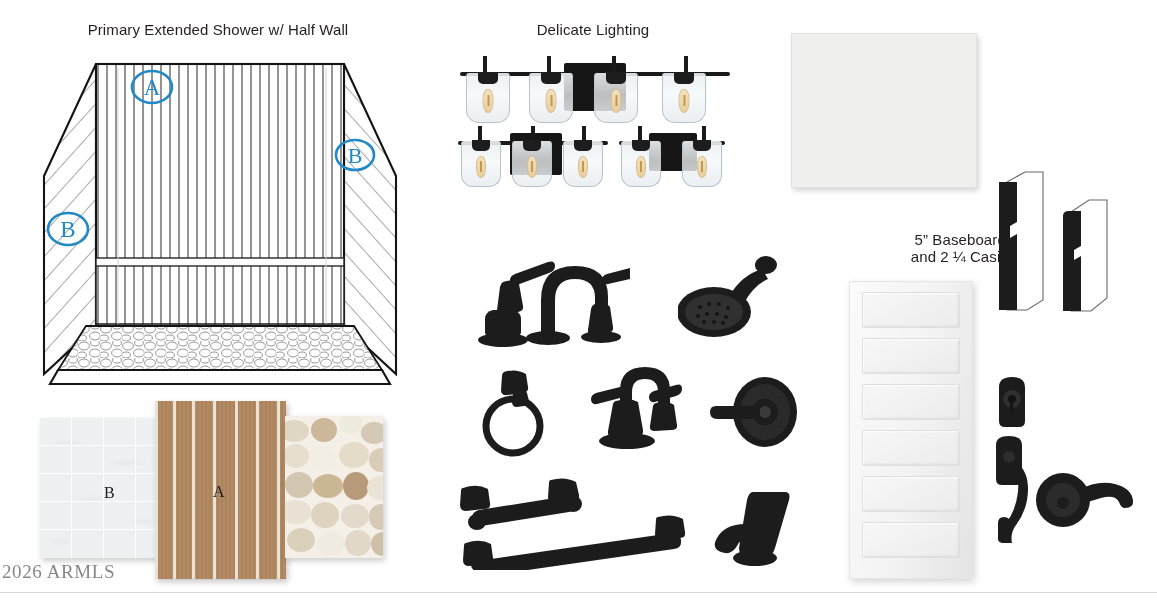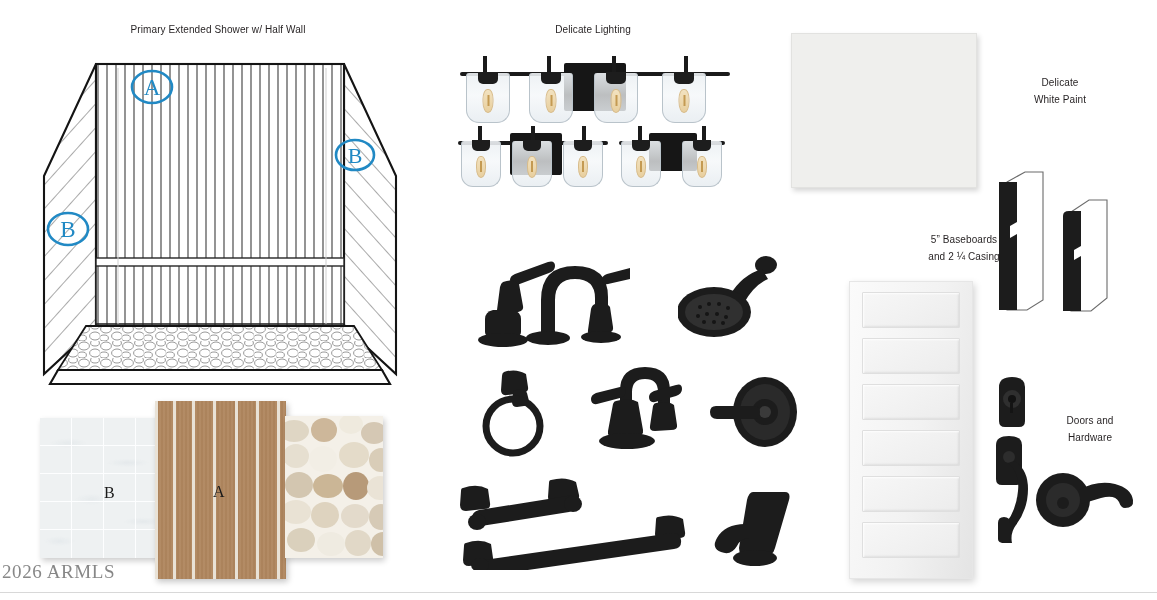--- a/index.html
+++ b/index.html
@@ -7,21 +7,21 @@
     width: 1157px; height: 600px;
     background: #ffffff;
     font-family: "Liberation Sans", sans-serif;
     overflow: hidden;
   }
   #board { position: relative; width: 1157px; height: 600px; background:#fff; }
 
   .label {
     position: absolute;
     color: #231f20;
-    font-size: 10px;
+    font-size: 15px;
     line-height: 17px;
     text-align: center;
     white-space: pre-line;
     letter-spacing: .1px;
   }
 
   
   #shower-wrap { position:absolute; left:34px; top:52px; width:372px; height:336px; }
   #shower-wrap svg { display:block; }
 
@@ -329,22 +329,20 @@
     <ellipse class="hwfill" cx="20" cy="50" rx="9" ry="7"></ellipse>
   </svg>
 
   <svg class="hw" style="left:707px; top:490px;" width="86" height="80" viewBox="0 0 86 80">
     <path class="hwfill" d="M46 2 L78 2 Q84 2 82 10 L68 58 Q66 66 58 66 L40 66 Q32 66 32 58 L40 10 Q42 2 46 2Z"></path>
     <path class="hwfill" d="M38 34 Q18 34 10 48 Q4 58 14 62 Q24 66 30 56 Q34 48 42 48Z"></path>
     <ellipse class="hwfill" cx="48" cy="68" rx="22" ry="8"></ellipse>
   </svg>
 
   <div id="paint-swatch"></div>
-  <div class="label" style="left:990px; top:74px; width:140px;">Delicate
-White Paint</div>
 
   <div class="label" style="left:874px; top:231px; width:180px; text-align:center;">5” Baseboards
 and 2 ¼ Casing</div>
 
   <svg class="trim" style="left:997px; top:170px;" width="48" height="142" viewBox="0 0 48 142">
     <path d="M10 12 L28 2 L46 2 L46 130 L30 140 L10 140 Z" fill="#ffffff" stroke="#6b6b6b" stroke-width="1.1"></path>
     <path d="M2 12 L20 12 L20 52 L13 56 L13 68 L20 64 L20 140 L2 140 Z" fill="#1c1c1c"></path>
   </svg>
   <svg class="trim" style="left:1061px; top:198px;" width="48" height="115" viewBox="0 0 48 115">
     <path d="M10 14 L28 2 L46 2 L46 100 L30 113 L10 113 Z" fill="#ffffff" stroke="#6b6b6b" stroke-width="1.1"></path>
@@ -353,22 +351,20 @@
 
   <div id="door">
     <div class="panel" style="top:10px;  height:36px;"></div>
     <div class="panel" style="top:56px;  height:36px;"></div>
     <div class="panel" style="top:102px; height:36px;"></div>
     <div class="panel" style="top:148px; height:36px;"></div>
     <div class="panel" style="top:194px; height:36px;"></div>
     <div class="panel" style="top:240px; height:36px;"></div>
   </div>
 
-  <div class="label" style="left:1030px; top:412px; width:120px;">Doors and
-Hardware</div>
 
   <svg class="hw" style="left:993px; top:375px;" width="38" height="54" viewBox="0 0 38 54">
     <path class="hwfill" d="M6 12 Q6 2 19 2 Q32 2 32 12 L32 46 Q32 52 26 52 L12 52 Q6 52 6 46Z"></path>
     <circle cx="19" cy="24" r="9" fill="#2f2f2f"></circle>
     <circle cx="19" cy="24" r="4" fill="#121212"></circle>
     <rect x="17" y="28" width="3" height="10" fill="#141414"></rect>
   </svg>
 
   <svg class="hw" style="left:988px; top:435px;" width="44" height="110" viewBox="0 0 44 110">
     <path class="hwfill" d="M8 10 Q8 1 21 1 Q34 1 34 10 L34 44 Q34 50 28 50 L14 50 Q8 50 8 44Z"></path>

